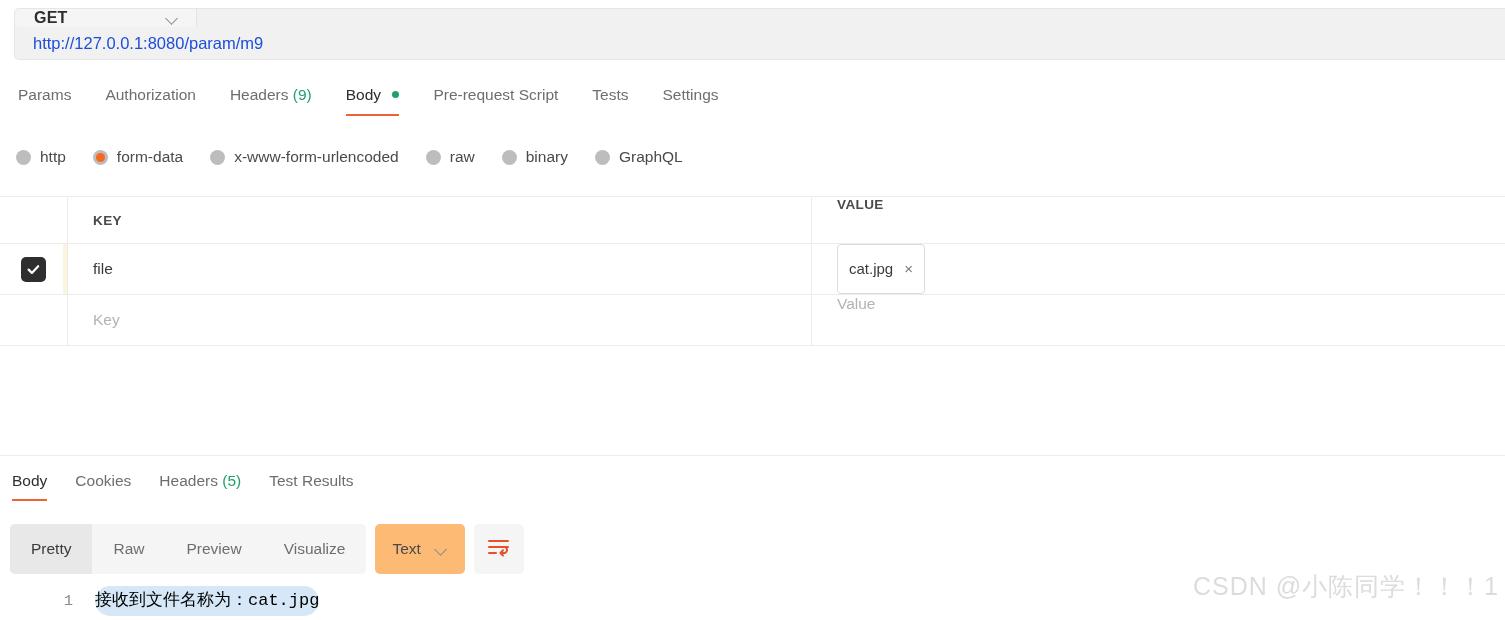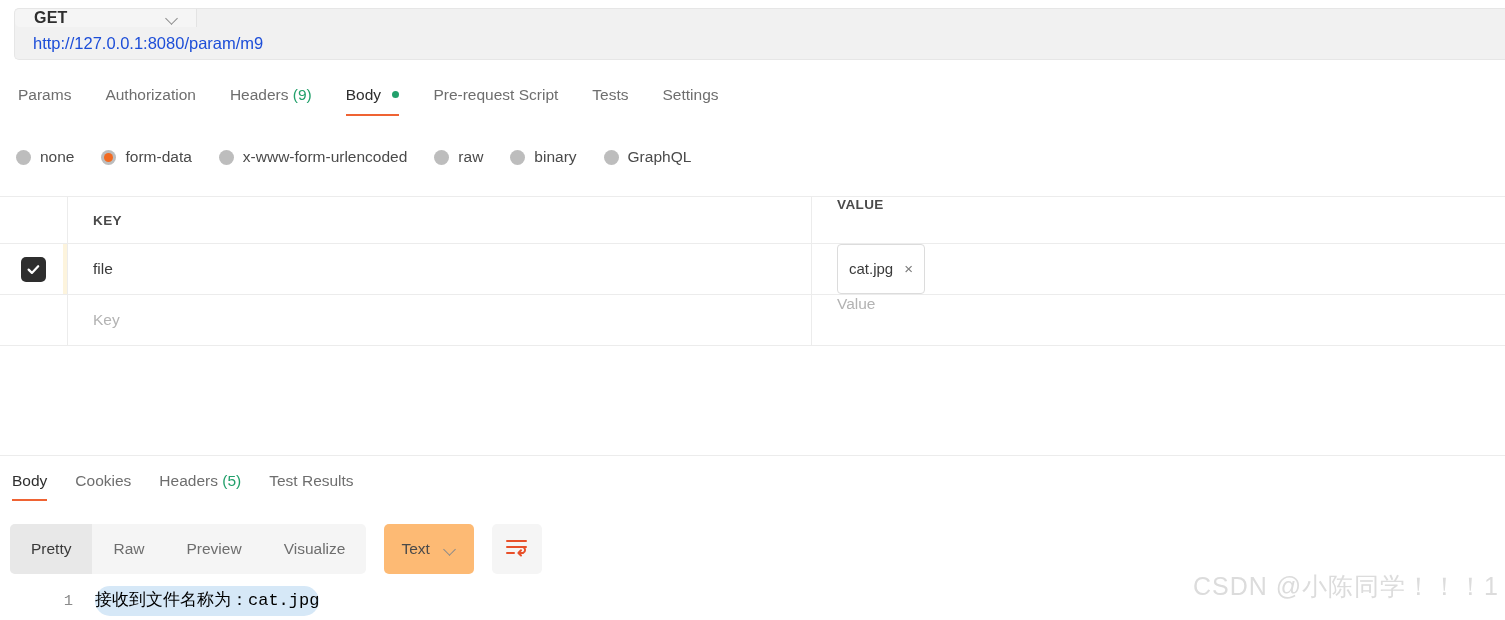--- a/index.html
+++ b/index.html
@@ -292,21 +292,21 @@
     background: #ef6333;
   }
 
   
   .fmt-bar {
     position: absolute;
     left: 10px;
     top: 524px;
     display: flex;
     align-items: center;
-    gap: 18px;
+    gap: 9px;
   }
   .seg-group {
     display: flex;
     align-items: stretch;
     background: #f5f5f5;
     border-radius: 5px;
     overflow: hidden;
     height: 50px;
   }
   .seg {
@@ -430,21 +430,21 @@
     <span>Tests</span>
   </div>
   <div class="req-tab">
     <span>Settings</span>
   </div>
 </div>
 
 <div class="body-types">
   <div class="radio-opt">
     <span class="radio-dot"></span>
-    <span class="radio-label">none</span>
+    <span class="radio-label">http</span>
   </div>
   <div class="radio-opt selected">
     <span class="radio-dot"></span>
     <span class="radio-label">form-data</span>
   </div>
   <div class="radio-opt">
     <span class="radio-dot"></span>
     <span class="radio-label">x-www-form-urlencoded</span>
   </div>
   <div class="radio-opt">

